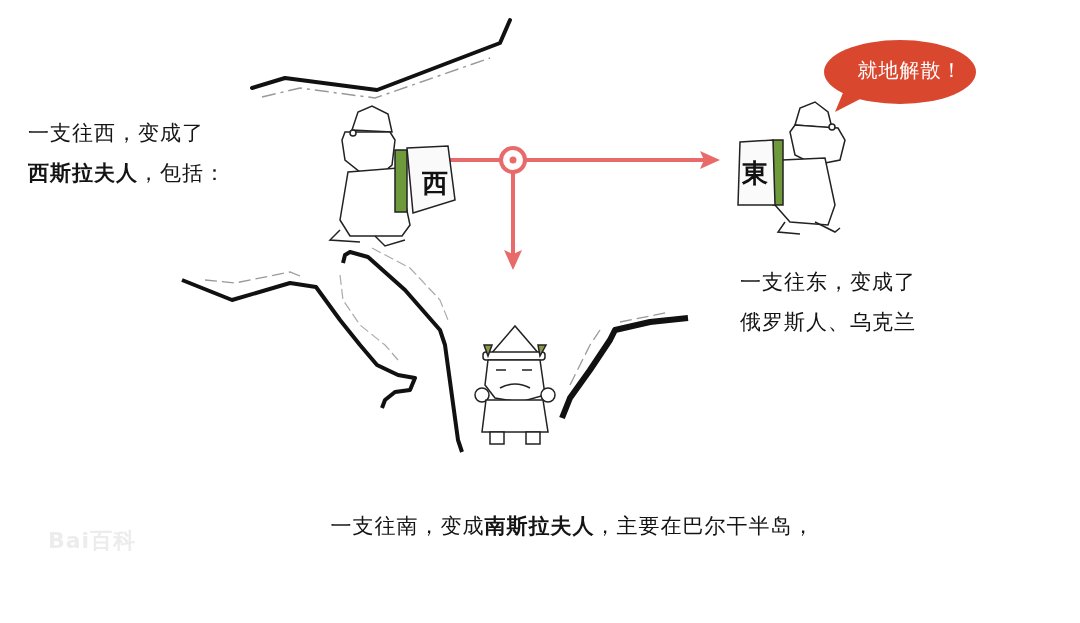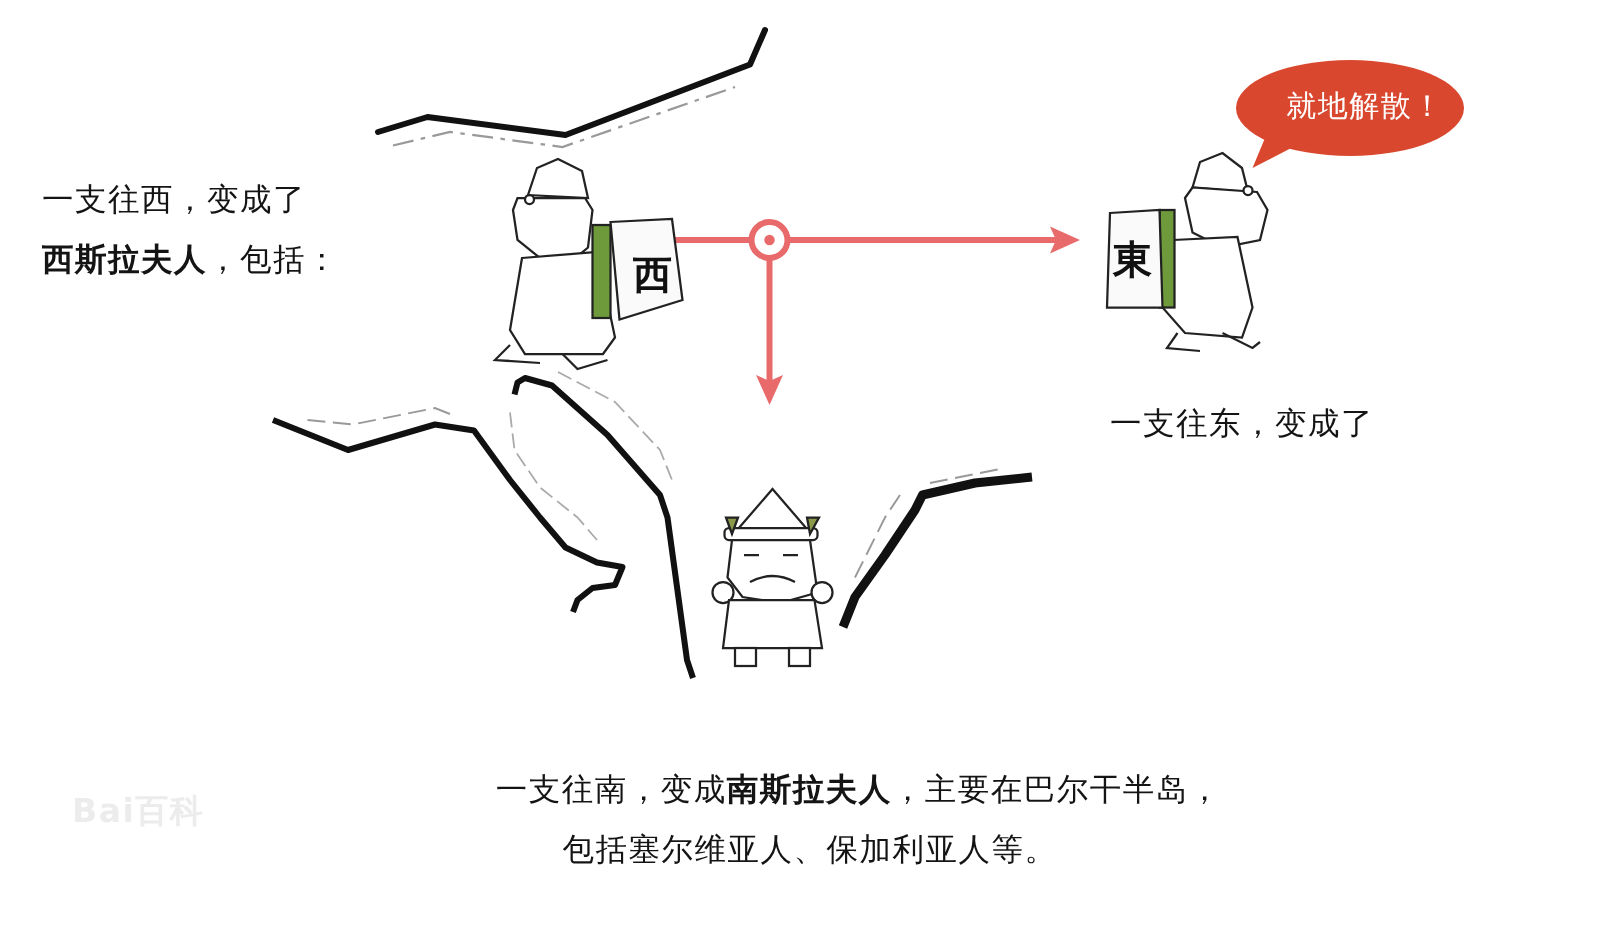--- a/index.html
+++ b/index.html
@@ -151,20 +151,20 @@
 
 <div class="bubble-label">就地解散！</div>
 
 <div class="text-block" id="west-text">
   <span class="line">一支往西，变成了</span>
   <span class="line"><span class="bold">西斯拉夫人</span><span>，包括：</span></span>
 </div>
 
 <div class="text-block" id="east-text">
   <span class="line">一支往东，变成了</span>
+  <span class="line">俄罗斯人、乌克兰</span>
 </div>
 
 <div class="text-block" id="south-text">
   <span class="line"><span>一支往南，变成</span><span class="bold">南斯拉夫人</span><span>，主要在巴尔干半岛，</span></span>
-  <span class="line">包括塞尔维亚人、保加利亚人等。</span>
 </div>
 
 <div class="watermark">Bai百科</div>
 
 </body></html>

